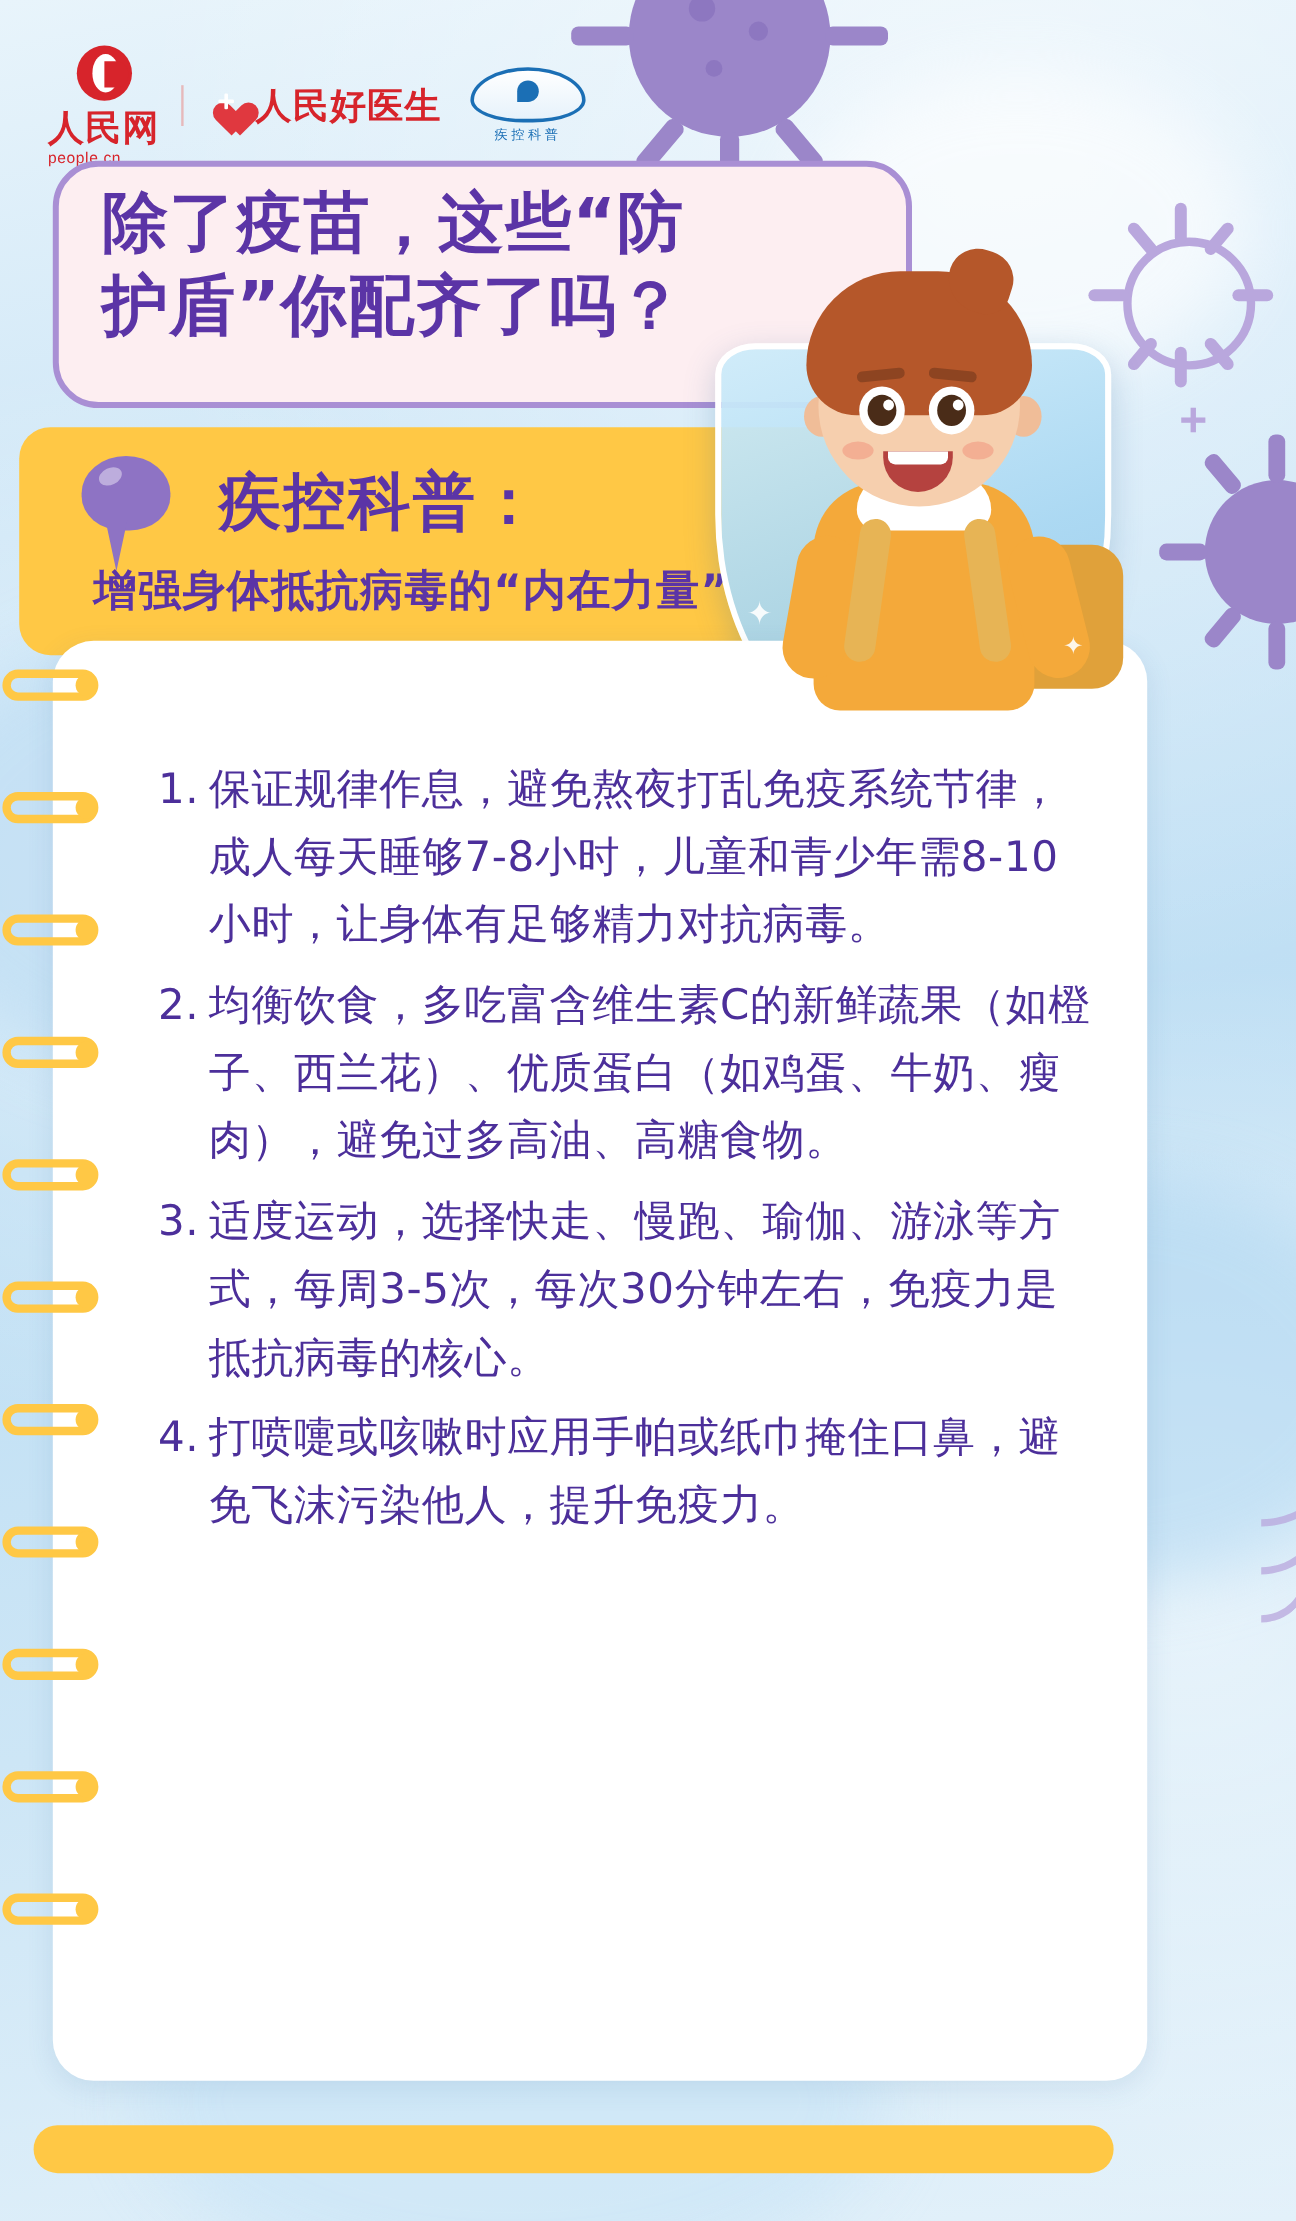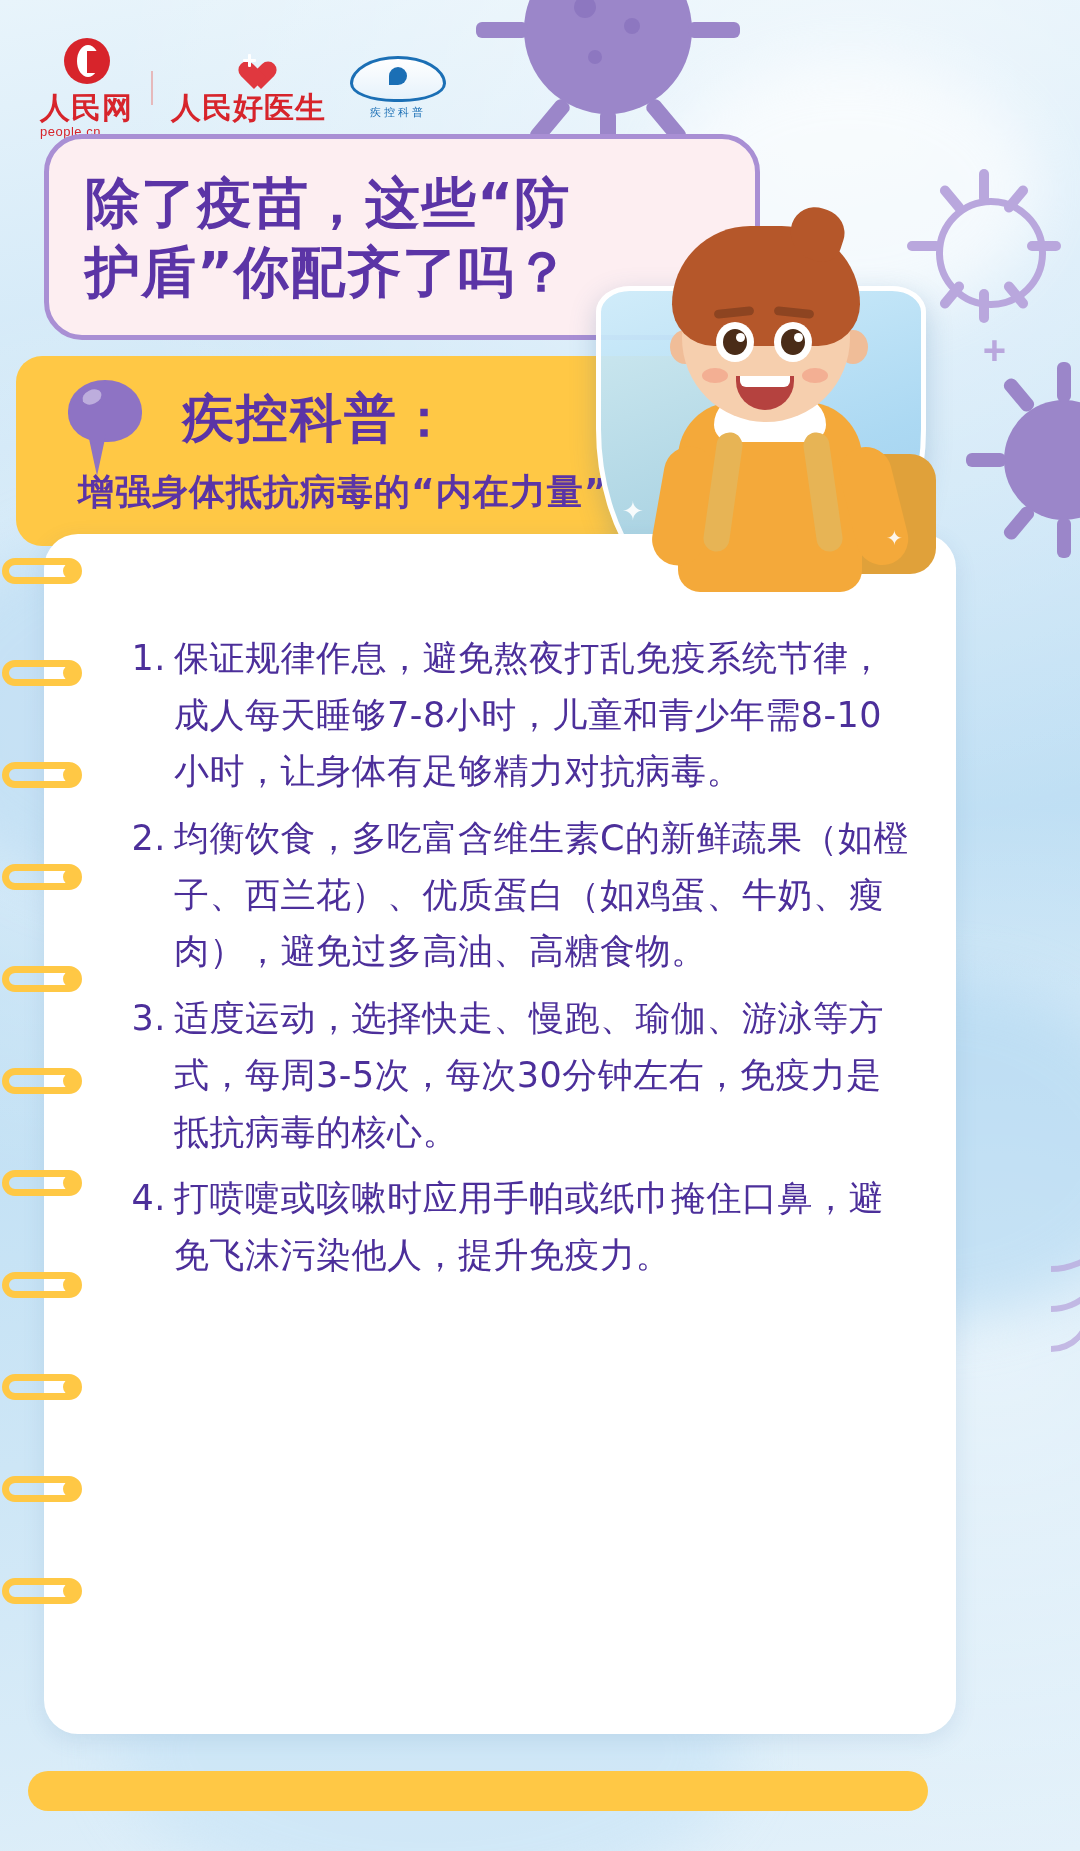--- a/index.html
+++ b/index.html
@@ -141,21 +141,20 @@
     letter-spacing: .5px;
   }
   .logo-div {
     width: 2px; height: 34px;
     background: #e6b9bb;
   }
   .logo-doc {
     display: flex;
     align-items: center;
     gap: 8px;
-    flex-direction: column;
   }
   .heart {
     position: relative;
     width: 34px; height: 32px;
   }
   .heart::before, .heart::after {
     content: "";
     position: absolute;
     top: 2px;
     width: 17px; height: 27px;
@@ -217,21 +216,21 @@
   .title-card {
     position: absolute;
     left: 44px;
     top: 134px;
     width: 716px;
     min-height: 206px;
     background: #fdeef1;
     border: 5px solid #a98fd4;
     border-radius: 38px;
     box-sizing: border-box;
-    padding: 30px 36px 26px 36px;
+    padding: 12px 36px 26px 36px;
   }
   .title-card .title-text {
     font-family: "DejaVu Sans", sans-serif;
     font-size: 55px;
     font-weight: bold;
     line-height: 1.26;
     color: #5b34a6;
     letter-spacing: 1px;
   }
 

